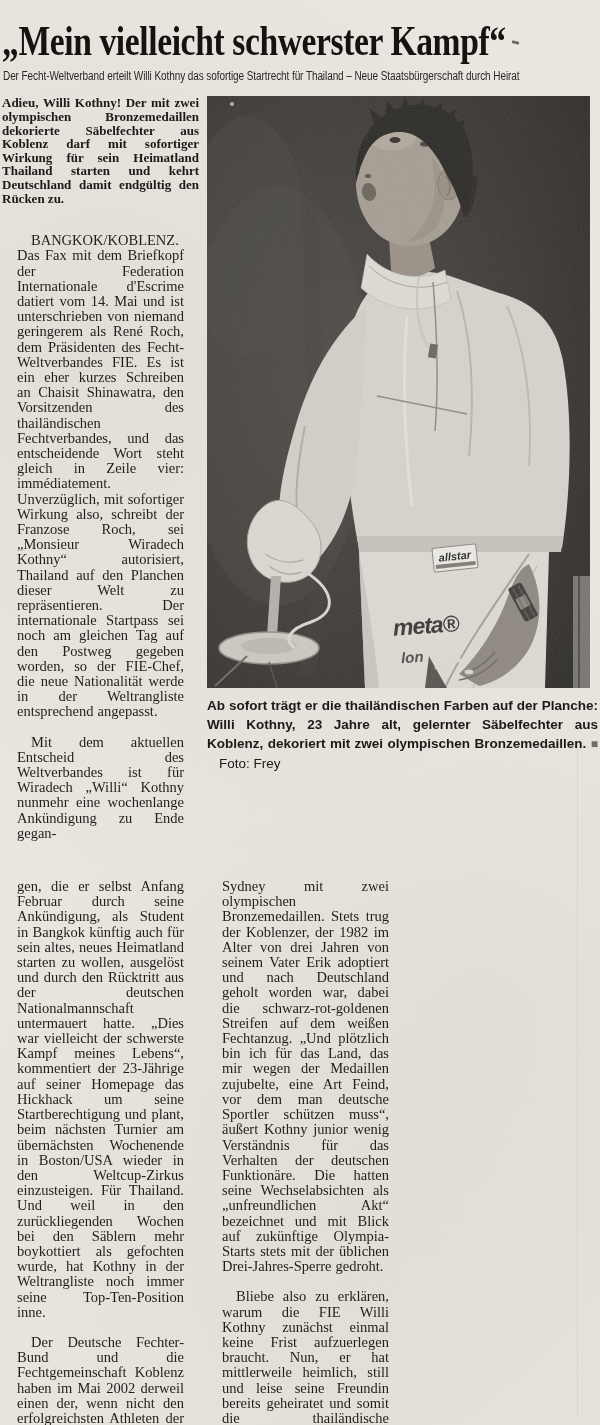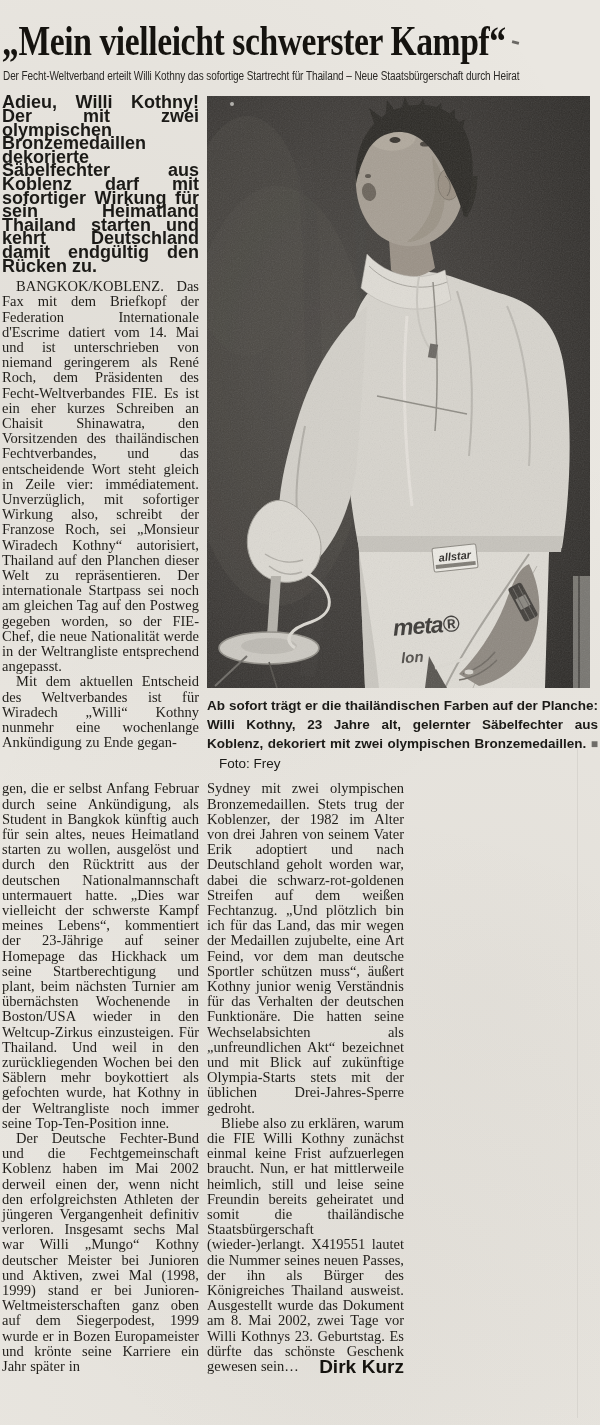--- a/index.html
+++ b/index.html
@@ -19,27 +19,27 @@
     transform:scaleX(.80);transform-origin:left top;letter-spacing:-.5px;
   }
   .subhead{
     margin:7px 0 0 1px;font-family:"Liberation Sans", sans-serif;
     font-size:12.5px;line-height:1.15;color:#2a2825;white-space:nowrap;
     transform:scaleX(.80);transform-origin:left top;letter-spacing:-.1px;
   }
   .upper{display:grid;grid-template-columns:197px 1fr;column-gap:8px;margin-top:13px;}
   .lower{display:grid;grid-template-columns:197px 197px;column-gap:8px;margin-top:8px;}
   .bodyp{
-    margin:0;font-size:14.5px;line-height:15.2px;text-align:justify;
+    margin:15px;font-size:14.5px;line-height:15.2px;text-align:justify;
     color:#201e1a;word-spacing:.4px;
   }
   .bodyp.indent{text-indent:14px;}
   .lead{
-    margin:0 0 6px 0;font-family:Liberation Sans, sans-serif;font-weight:700;
-    font-size:18px;line-height:13.6px;text-align:justify;color:#1b1a17;
+    margin:0 0 28px 0;font-family:Liberation Serif, serif;font-weight:700;
+    font-size:13px;line-height:13.6px;text-align:justify;color:#1b1a17;
   }
   figure.photo-fig{margin:0;width:391px;}
   .photo{width:383px;height:592px;background:#383633;display:block;}
   figcaption{
     margin-top:8px;width:391px;
     font-family:"Liberation Sans", sans-serif;font-weight:700;
     font-size:13.5px;line-height:19px;text-align:justify;color:#1b1a17;
   }
   .cap-marker{color:#6e6c68;font-size:12px;}
   .cap-credit{font-weight:400;margin-left:12px;}

